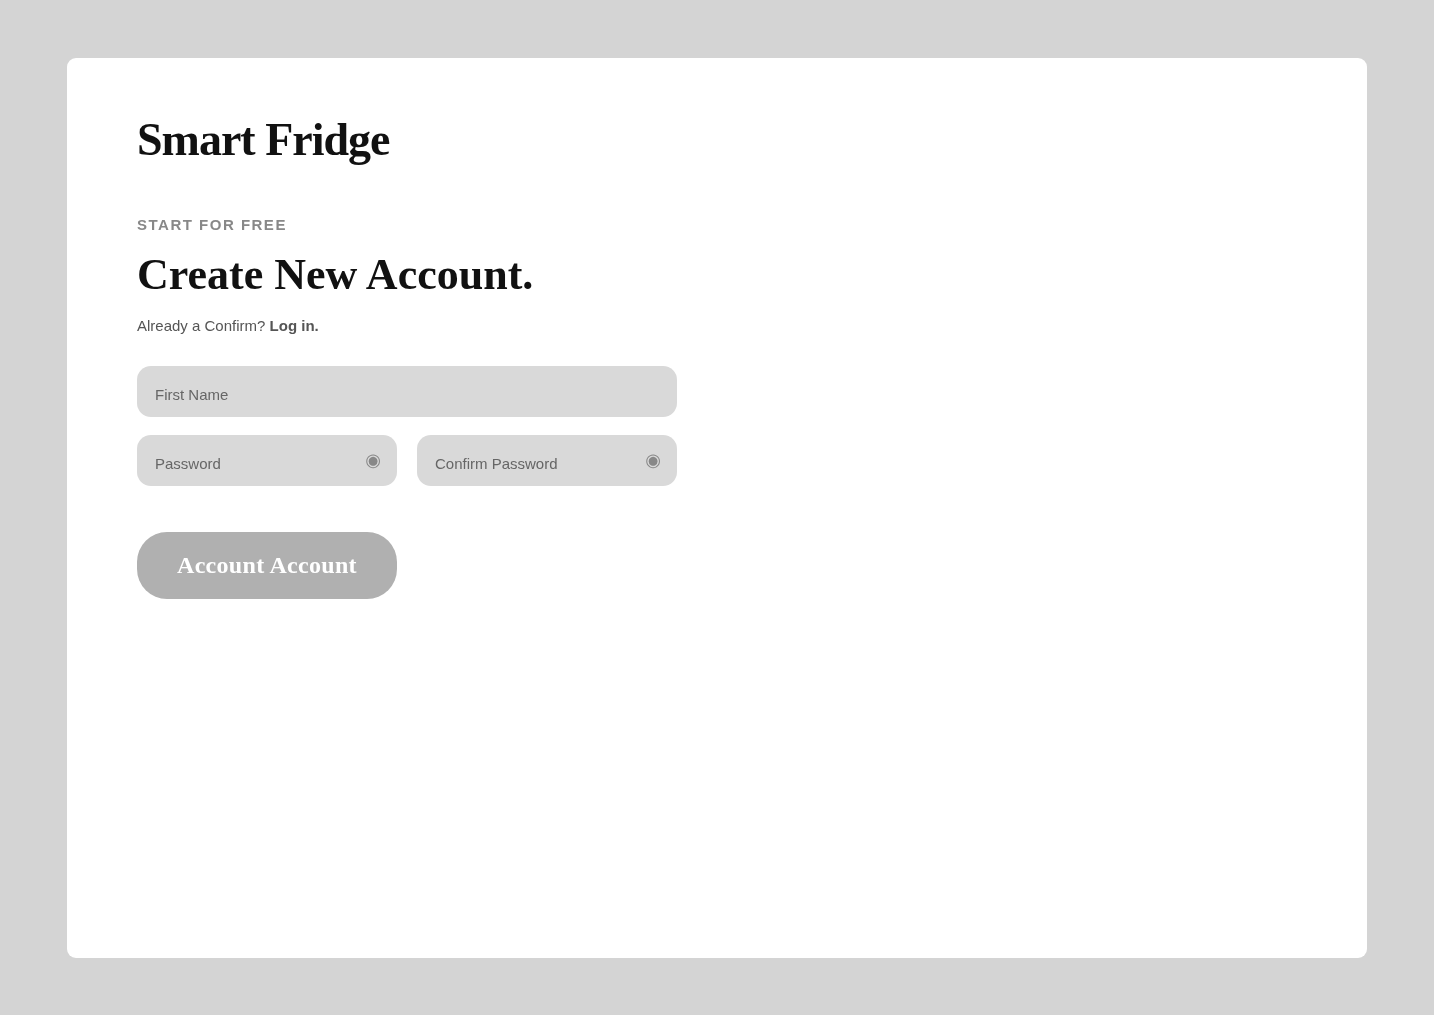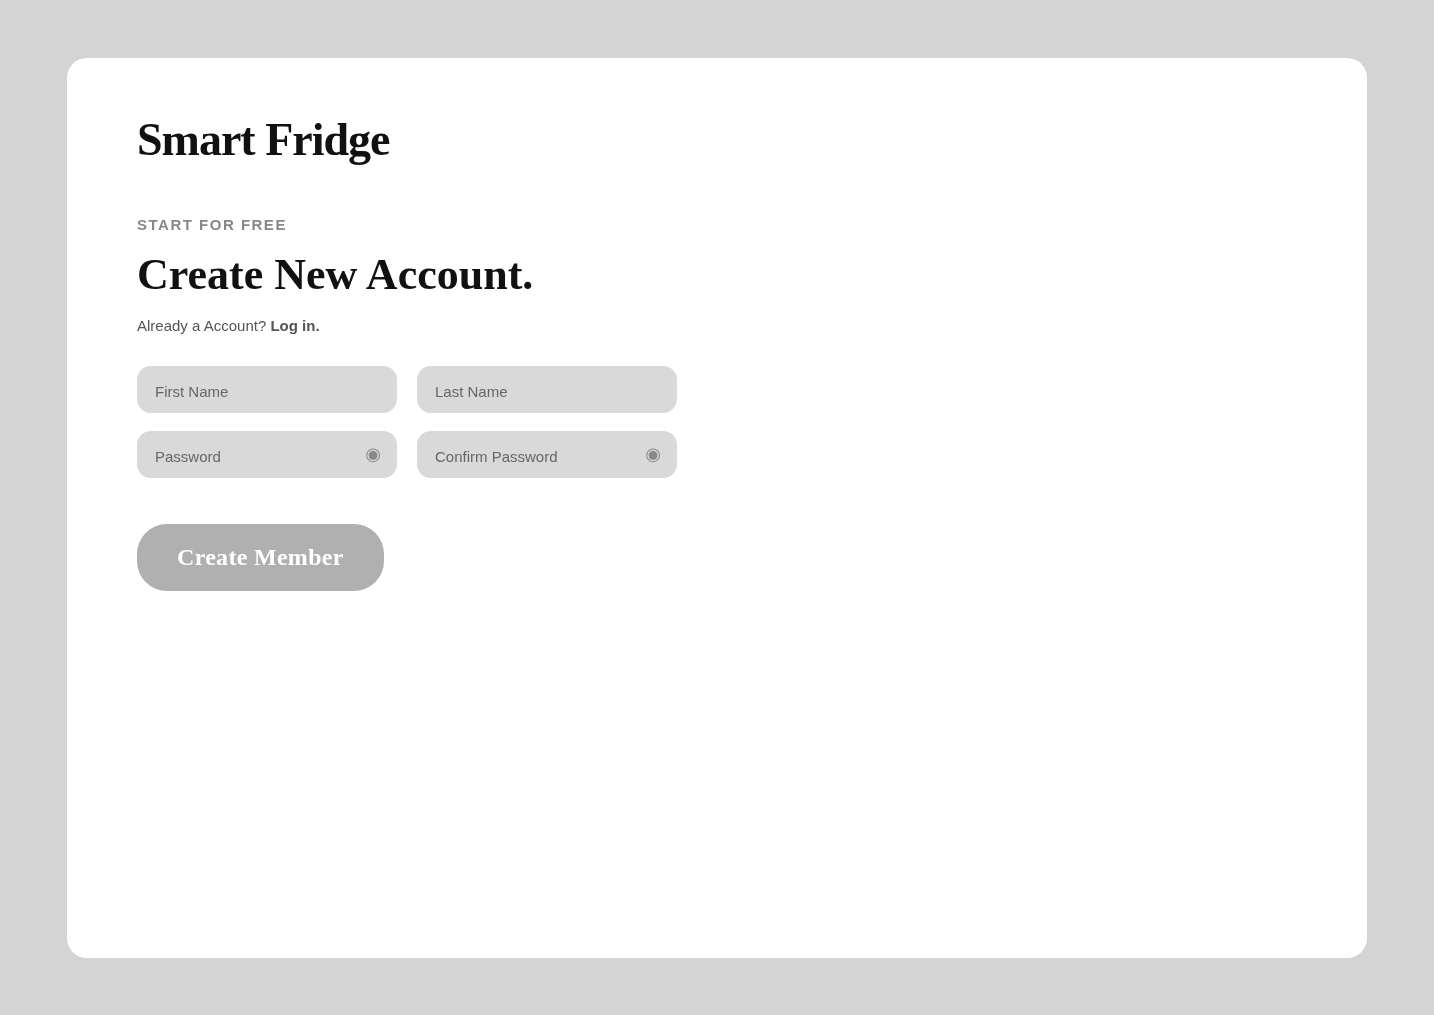--- a/index.html
+++ b/index.html
@@ -13,21 +13,21 @@
       height: 1015px;
       background-color: #d4d4d4;
       display: flex;
       align-items: center;
       justify-content: center;
       font-family: Arial, sans-serif;
     }
 
     .card {
       background: #ffffff;
-      border-radius: 20px;
+      border-radius: 9px;
       width: 1300px;
       min-height: 900px;
       padding: 55px 70px 60px 70px;
       position: relative;
     }
 
     .app-title {
       font-size: 46px;
       font-weight: 900;
       font-family: 'Comic Sans MS', 'Chalkboard SE', cursive;
@@ -80,21 +80,21 @@
     .input-group.full {
       flex: 1 1 100%;
     }
 
     .form-input {
       width: 100%;
       padding: 22px 18px 14px 18px;
       background: #d9d9d9;
       border: none;
       border-radius: 14px;
-      font-size: 10px;
+      font-size: 13px;
       color: #555555;
       outline: none;
       appearance: none;
     }
 
     .form-input::placeholder {
       color: #666666;
       font-size: 15px;
     }
 
@@ -138,41 +138,38 @@
 </head>
 <body>
 
 <div class="card">
   <div class="app-title">Smart Fridge</div>
 
   <div class="form-section">
     <div class="start-label">START FOR FREE</div>
     <div class="page-heading">Create New Account.</div>
     <div class="member-text">
-      <span>Already a Account?</span>
+      <span>Already a Confirm?</span>
       <a href="#">Log in.</a>
     </div>
 
     <div class="form-row">
       <div class="input-group">
         <input class="form-input" type="text" placeholder="First Name" style="">
-      </div>
-      <div class="input-group">
-        <input class="form-input" type="text" placeholder="Last Name" style="">
       </div>
     </div>
 
 
 
     <div class="form-row">
       <div class="input-group input-with-icon">
         <input class="form-input" type="password" placeholder="Password" style="">
         <span class="eye-icon">◉</span>
       </div>
       <div class="input-group input-with-icon">
         <input class="form-input" type="password" placeholder="Confirm Password" style="">
         <span class="eye-icon">◉</span>
       </div>
     </div>
 
-    <button class="btn-create">Create Member</button>
+    <button class="btn-create">Account Account</button>
   </div>
 </div>
 
 </body></html>

